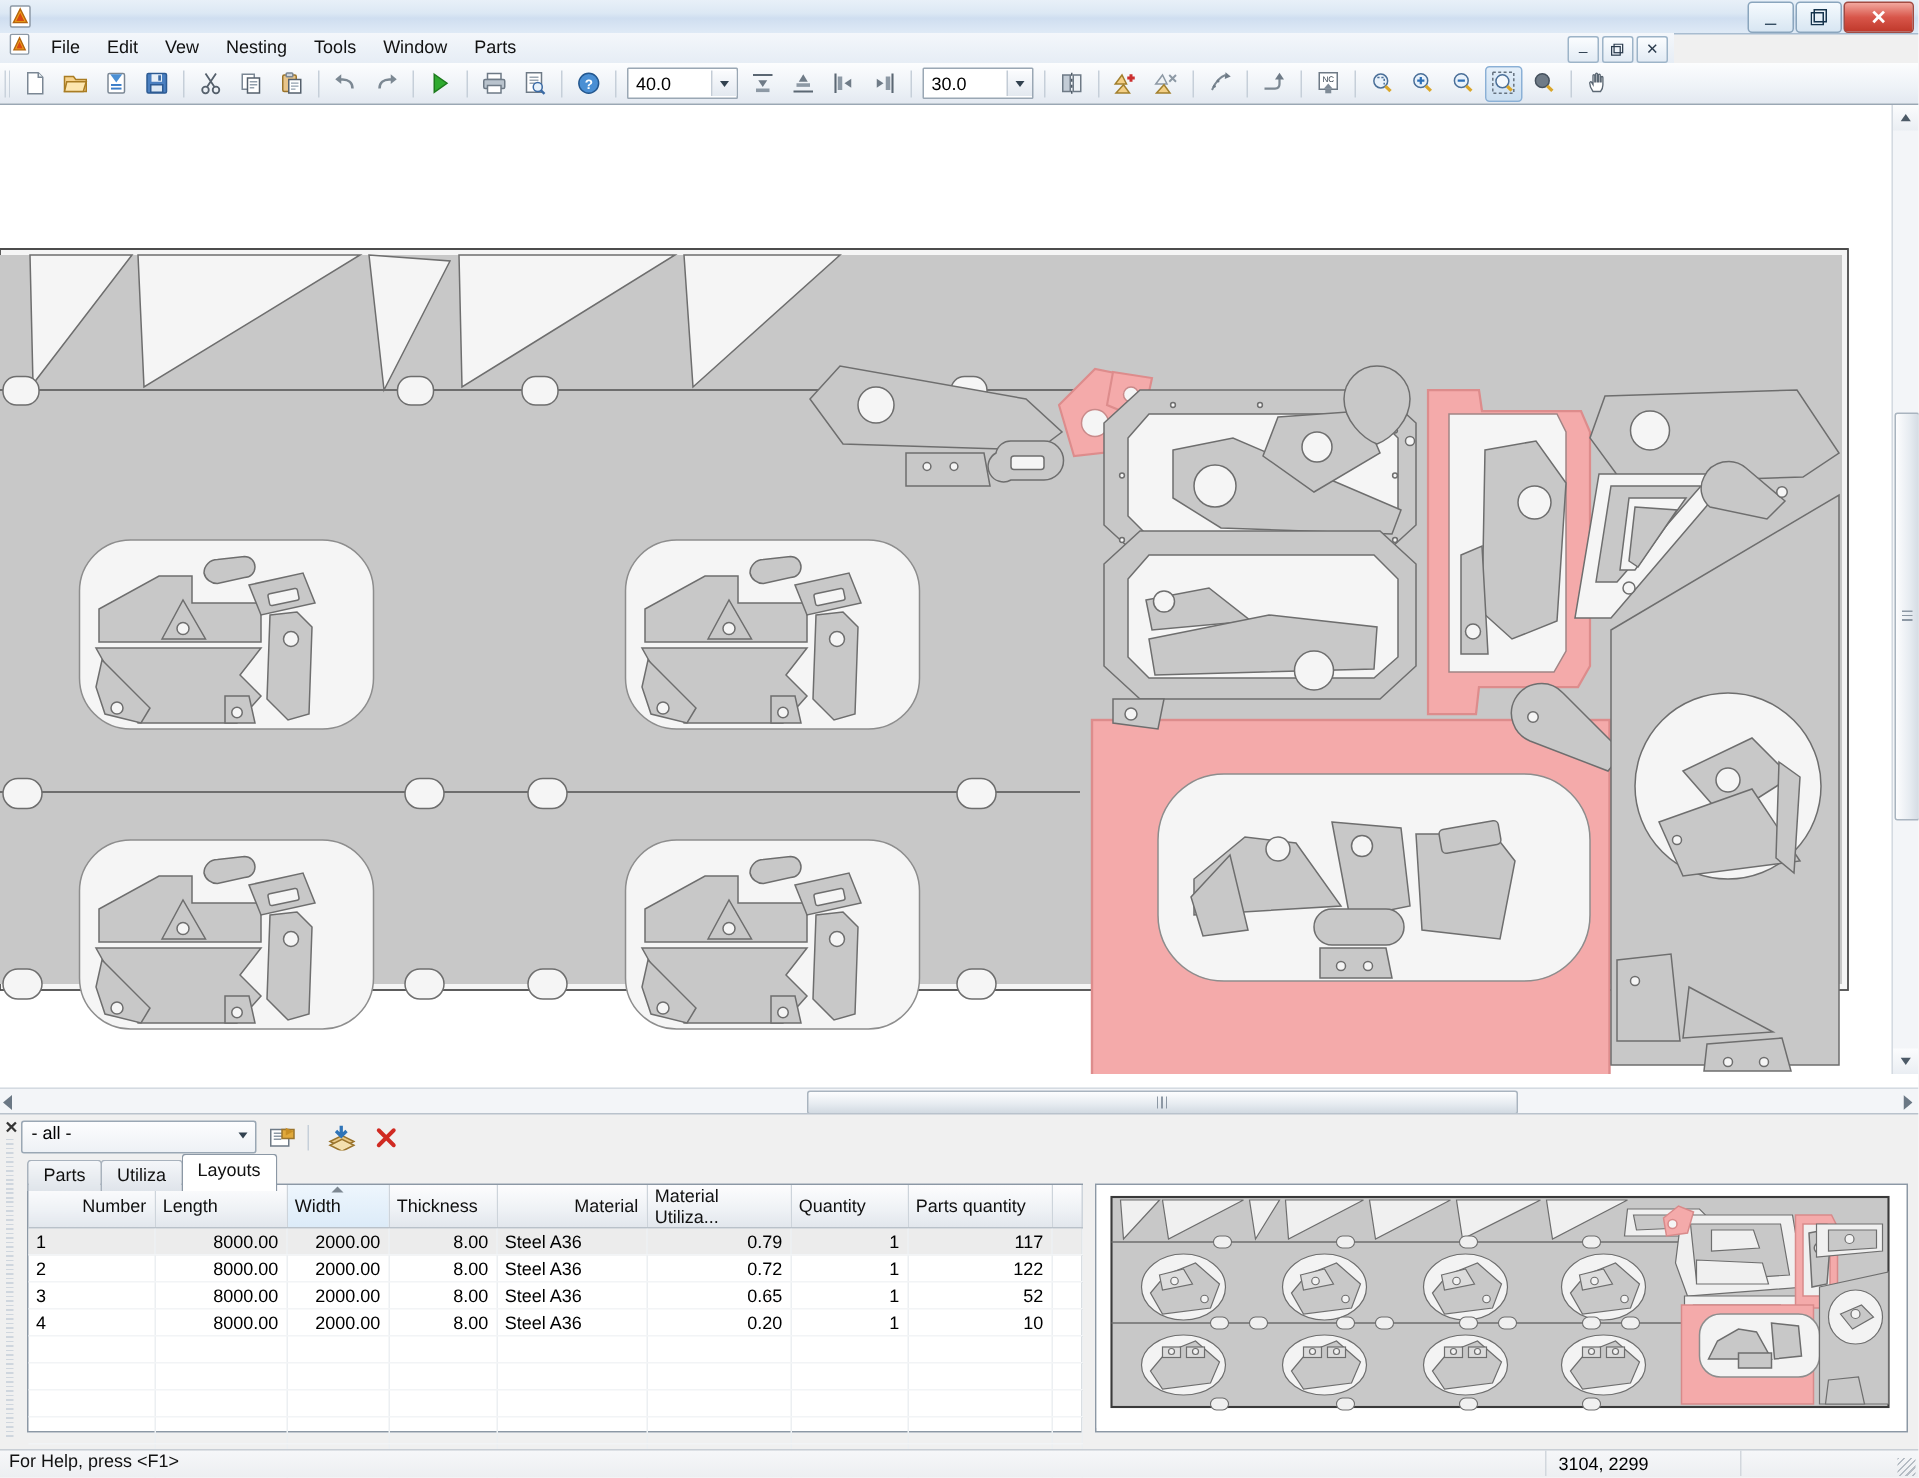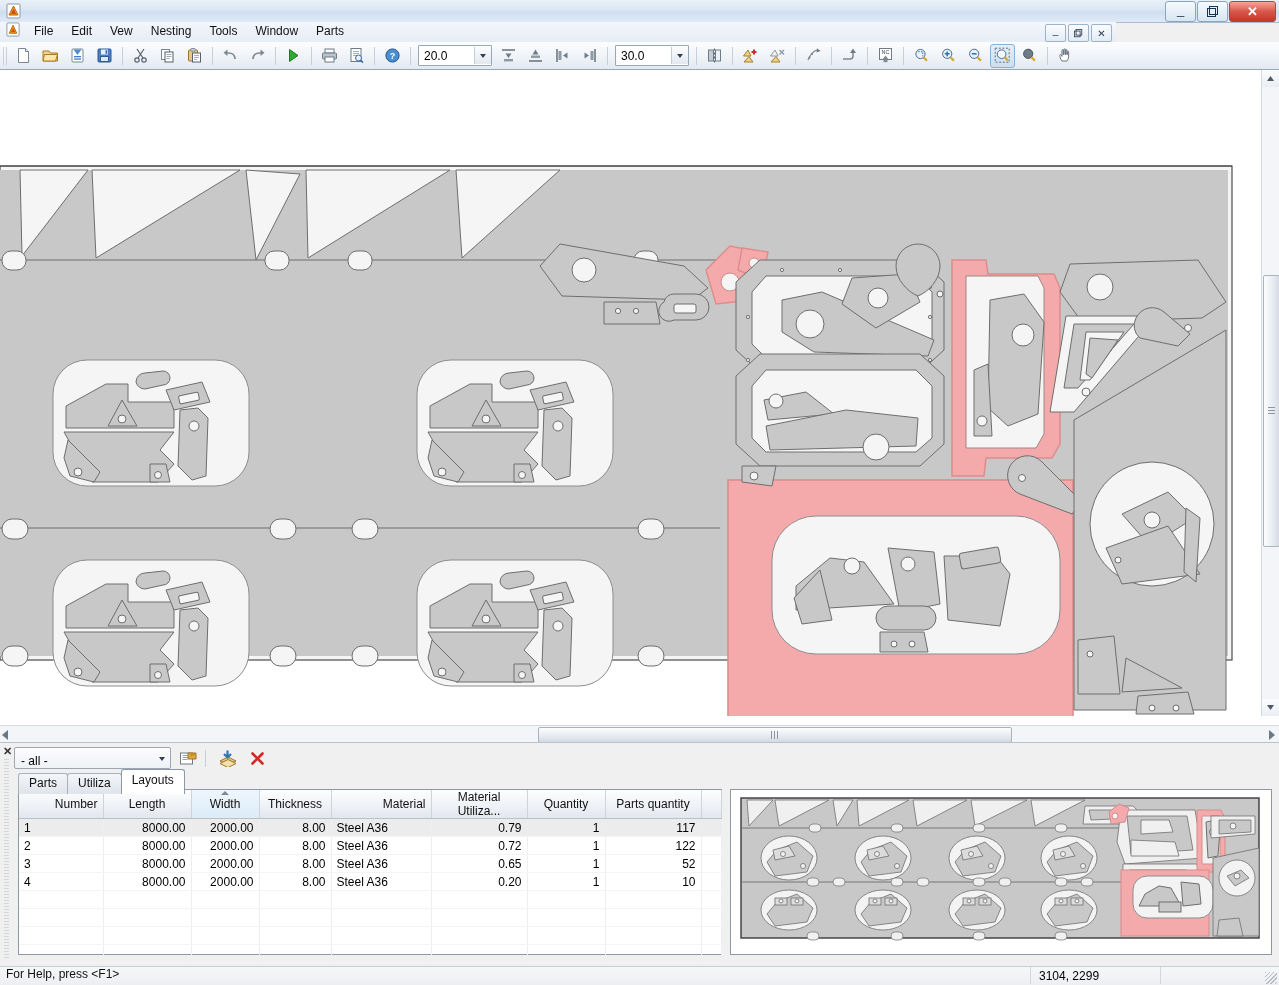--- a/index.html
+++ b/index.html
@@ -96,21 +96,21 @@
     background:repeating-linear-gradient(to right,#8d98a4 0 1px,transparent 1px 3px);}
 
   
   .panel{position:absolute;left:0;top:742px;width:1279px;height:224px;
     background:#f0f0f0;border-top:1px solid #b9c2cc;}
   .panel-close{position:absolute;left:3px;top:2px;font-size:11px;color:#333;font-weight:bold;}
   .panel-grip{position:absolute;left:4px;top:16px;width:5px;height:200px;
     background:repeating-linear-gradient(to bottom,#cfd6de 0 1px,transparent 1px 3px);}
   .panel-top{position:absolute;left:14px;top:747px;height:22px;display:flex;align-items:center;}
   .pcombo{width:155px;height:20px;border:1px solid #9aa7b4;border-radius:2px;
-    background:linear-gradient(to bottom,#fdfdfe,#eef1f5);display:flex;align-items:flex-end;}
+    background:linear-gradient(to bottom,#fdfdfe,#eef1f5);display:flex;align-items:flex-start;}
   .pcombo .cv{flex:1;padding-left:6px;font-size:12px;}
   .pcombo .cb{width:17px;height:18px;display:flex;align-items:center;justify-content:center;}
   .pbtn{width:24px;height:22px;margin-left:4px;display:flex;align-items:center;justify-content:center;
     border:1px solid transparent;border-radius:3px;}
   .psep{width:1px;height:17px;background:#c6cfd9;margin:0 4px;}
 
   .tabs{position:absolute;left:18px;top:769px;display:flex;align-items:flex-end;z-index:3;}
   .tab{height:18px;padding:2px 10px 0 10px;font-size:12px;
     border:1px solid #a8b2bd;border-bottom:none;border-radius:3px 3px 0 0;
     background:linear-gradient(to bottom,#f4f6f9,#dfe4ea);margin-right:-1px;color:#111;}
@@ -119,21 +119,21 @@
   .grid-wrap{position:absolute;left:18px;top:789px;width:702px;height:164px;
     background:#fff;border:1px solid #8c98a5;}
   table.grid{border-collapse:collapse;width:100%;table-layout:fixed;}
   table.grid th{
     height:19px;font-size:12px;font-weight:normal;color:#111;
     background:linear-gradient(to bottom,#fdfdfe,#eef1f5 60%,#e2e7ed);
     border-right:1px solid #cdd4db;border-bottom:1px solid #b9c1c9;
     padding:0 5px;position:relative;
   }
   table.grid th.sorted{background:linear-gradient(to bottom,#eef6fd,#dcebf8);}
-  table.grid th.ralign{text-align:center;}
+  table.grid th.ralign{text-align:left;}
   table.grid th.lalign{text-align:right;}
   table.grid td{
     height:17px;font-size:12px;border-right:1px solid #eceff2;border-bottom:1px solid #f2f4f6;
     padding:0 5px;color:#000;
   }
   table.grid tr.selected td{background:#ececec;}
   td.r{text-align:right;}
   td.l{text-align:left;}
   .sort-asc{position:absolute;left:50%;top:1px;margin-left:-4px;width:0;height:0;
     border-left:4px solid transparent;border-right:4px solid transparent;border-bottom:4px solid #7d8892;}
@@ -310,21 +310,21 @@
     <div class="tb-btn">
       <svg width="17" height="17" viewBox="0 0 17 17">
         <circle cx="8.5" cy="8.5" r="6.6" fill="#4a8fd4" stroke="#23578f"></circle>
         <text x="8.5" y="12.2" font-size="9" font-family="Liberation Sans" fill="#fff" text-anchor="middle" font-weight="bold">?</text>
       </svg>
     </div>
 
     <div class="tb-sep"></div>
 
     <div class="combo">
-      <div class="cv">20.0</div>
+      <div class="cv">40.0</div>
       <div class="cb">
           <span class="caret"></span>
         </div>
     </div>
     <div class="tb-btn">
       <svg width="17" height="17" viewBox="0 0 17 17">
         <path d="M2 3h13" stroke="#5b6773" stroke-width="1.4"></path>
         <polygon points="8.5,11 5.5,6.5 11.5,6.5" fill="#6f7b87"></polygon>
         <rect x="4" y="12" width="9" height="2.4" fill="#8d99a5"></rect>
       </svg>

